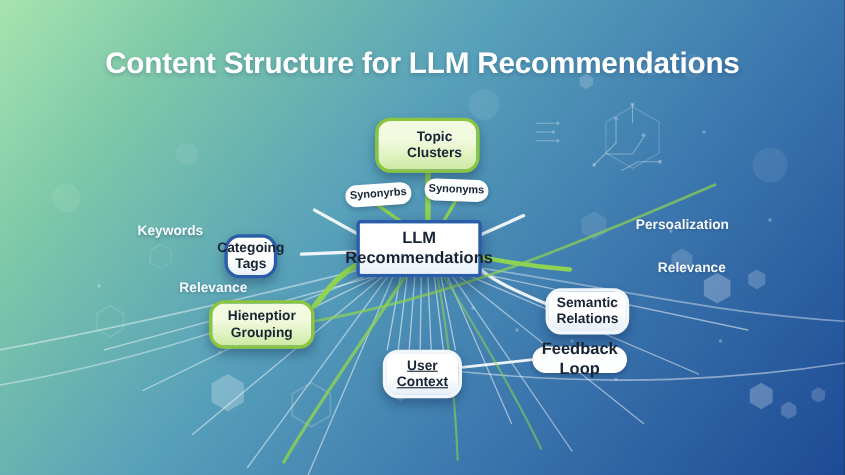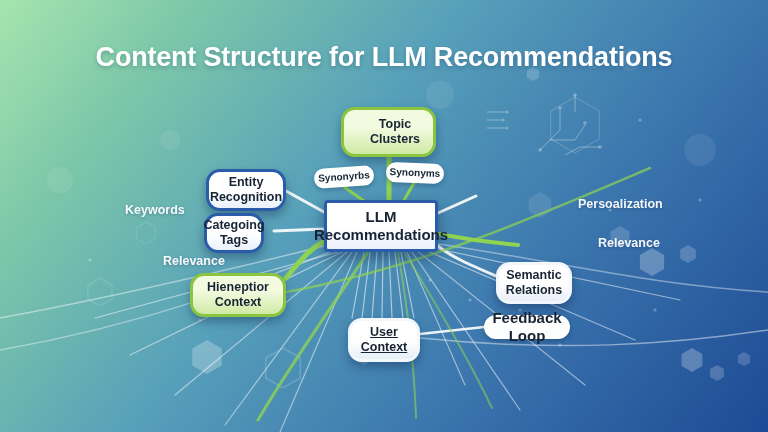--- a/index.html
+++ b/index.html
@@ -27,21 +27,21 @@
   .white-pill{border:2px solid #ffffff;background:#fdfefe;font-size:10px;box-shadow:0 2px 5px rgba(8,30,70,.3);}
   .green-pill{border:2px solid #8bc53f;background:#e2f4bd;font-size:12px;}
   .center-node{border:3px solid #2a5ca9;background:linear-gradient(180deg,#ffffff 55%,#e9f1fa);
     border-radius:4px;font-size:15px;box-shadow:0 6px 14px rgba(8,30,70,.45);}
   
   .n-topic{left:341px;top:107px;width:95px;height:50px;padding-left:13px;}
   .n-syn1{left:314px;top:167px;width:60px;height:20px;transform:rotate(-4deg);}
   .n-syn2{left:386px;top:163px;width:58px;height:20px;transform:rotate(2deg);}
   .n-center{left:324px;top:200px;width:114px;height:52px;}
   .n-entity{left:206px;top:169px;width:80px;height:42px;}
-  .n-categ{left:204px;top:213px;width:60px;height:40px;}
+  .n-categ{left:204px;top:213px;width:48px;height:40px;}
   .n-hien{left:190px;top:273px;width:96px;height:44px;}
   .n-hier{left:476px;top:172px;width:82px;height:42px;}
   .n-time{left:518px;top:233px;width:62px;height:24px;}
   .n-sem{left:496px;top:262px;width:76px;height:42px;}
   .n-user{left:348px;top:318px;width:72px;height:44px;text-decoration:underline;}
   .n-feed{left:484px;top:315px;width:86px;height:24px;font-size:15px;}
   .floating-label{
     position:absolute;color:rgba(255,255,255,.95);font-size:12.5px;font-weight:600;
     text-shadow:0 1px 3px rgba(10,40,80,.3);
   }
@@ -152,33 +152,29 @@
 
   <div class="node pill white-pill n-syn2">
     <span>Synonyms</span>
   </div>
 
   <div class="node center-node n-center">
     <span>LLM
 Recommendations</span>
   </div>
 
-  <div class="node blue-border n-entity">
-    <span>Entity
-Recognition</span>
-  </div>
 
   <div class="node blue-border n-categ">
     <span>Categoing
 Tags</span>
   </div>
 
   <div class="node green-node n-hien">
     <span>Hieneptior
-Context</span>
+Grouping</span>
   </div>
 
 
 
   <div class="node white-border n-sem">
     <span>Semantic
 Relations</span>
   </div>
 
   <div class="node white-border n-user">

